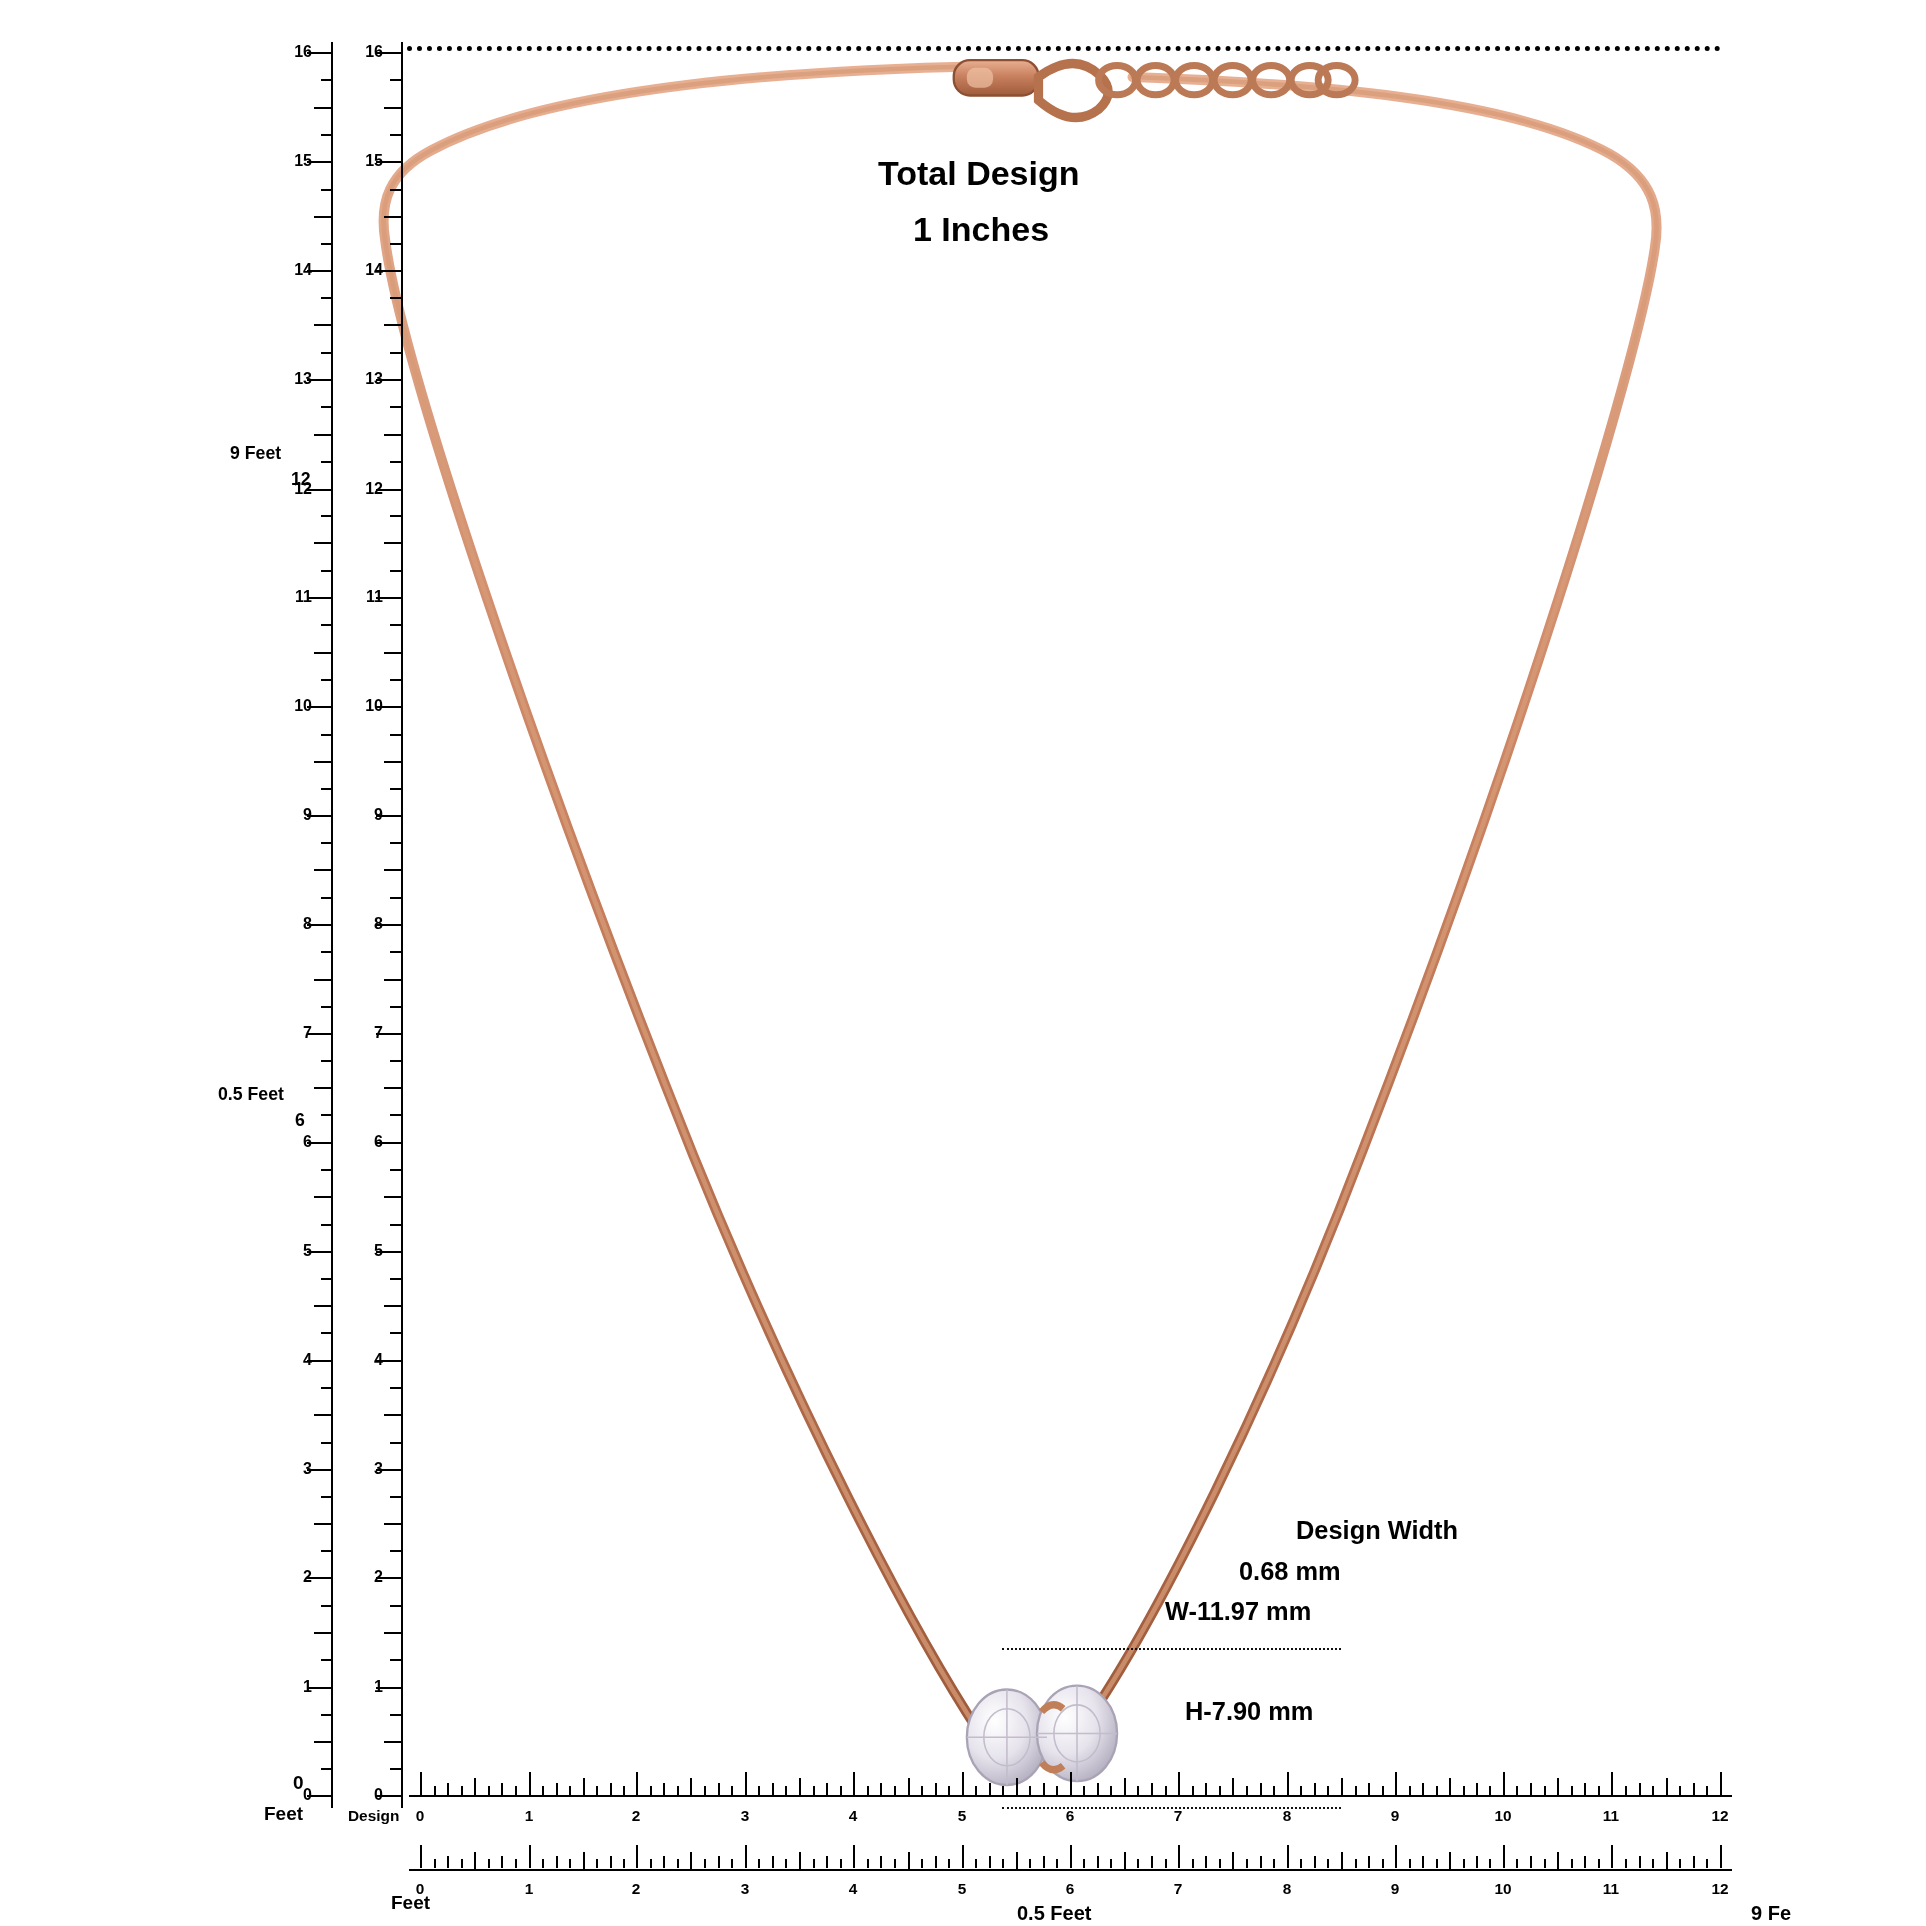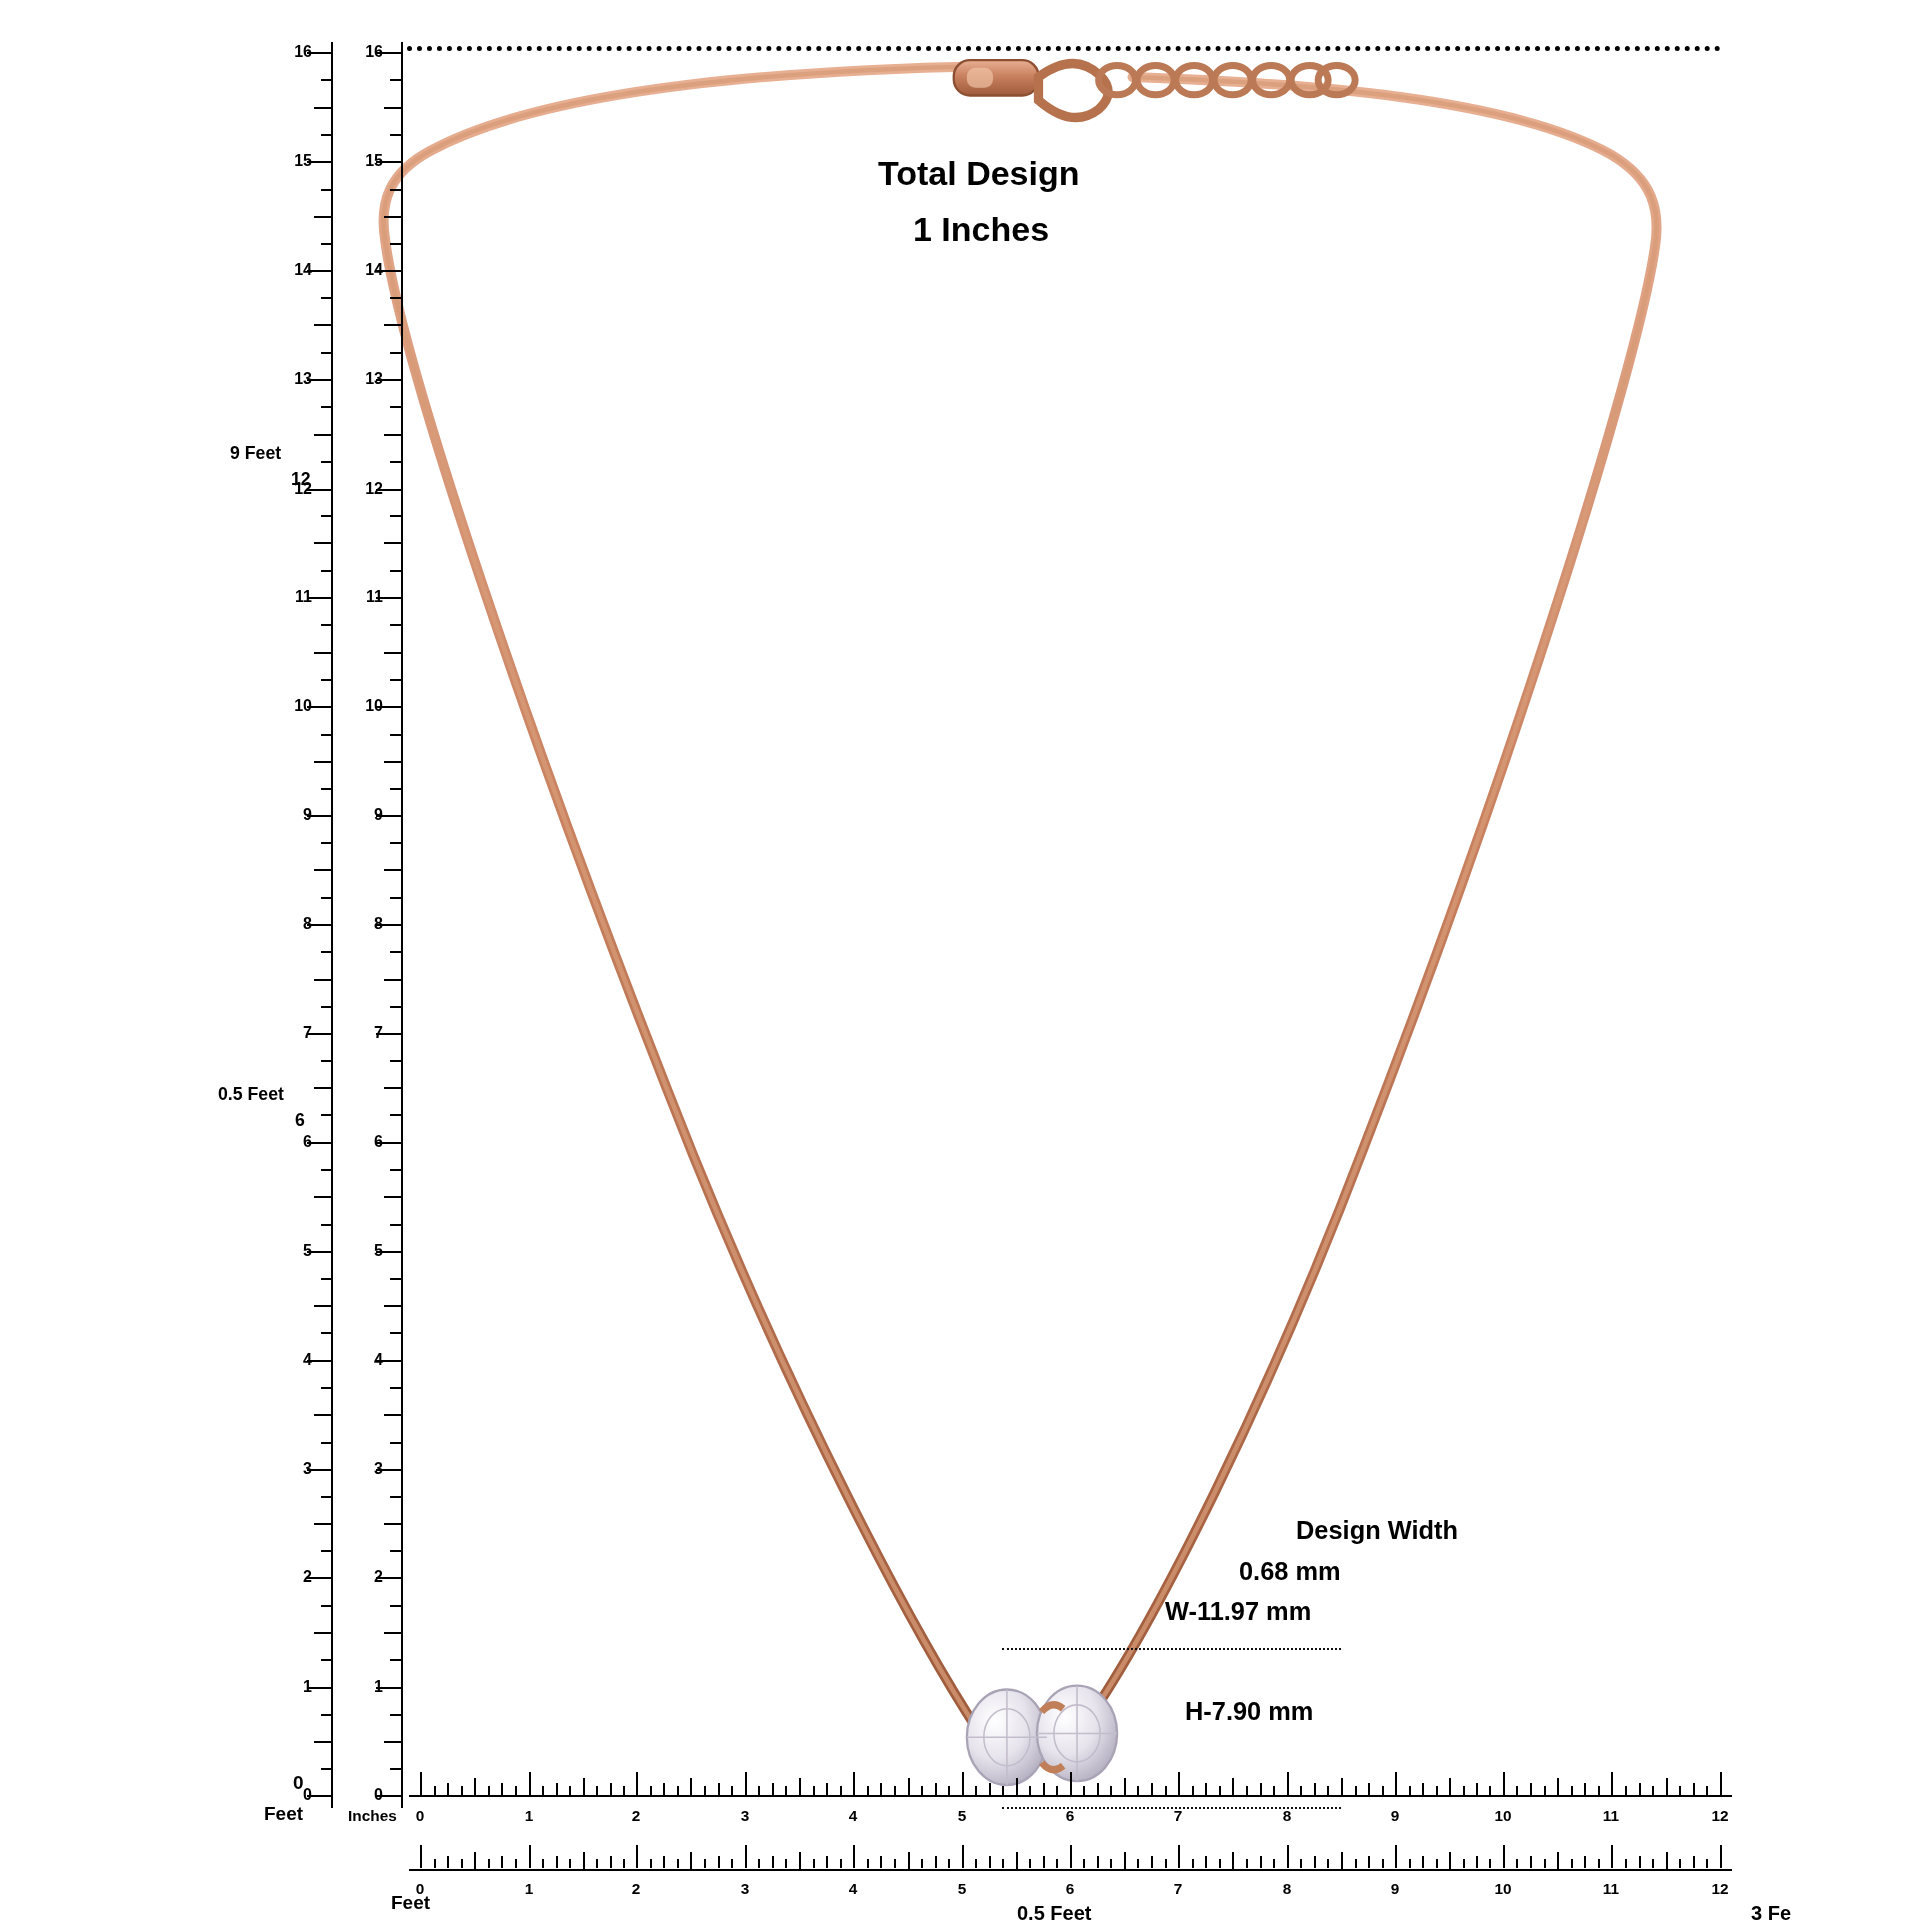--- a/index.html
+++ b/index.html
@@ -499,20 +499,20 @@
       <div class="hnum" style="left:1611px;top:1880px;">11</div>
       <div class="hnum" style="left:1720px;top:1880px;">12</div>
     </div>
 
   <div class="lbl" style="left:230px;top:443px;font-size:17.7px;">9 Feet</div>
   <div class="lbl" style="left:291px;top:469px;font-size:17.7px;">12</div>
   <div class="lbl" style="left:218px;top:1084px;font-size:17.7px;">0.5 Feet</div>
   <div class="lbl" style="left:295px;top:1110px;font-size:17.7px;">6</div>
   <div class="lbl" style="left:293px;top:1772px;font-size:19px;">0</div>
   <div class="lbl" style="left:264px;top:1803px;font-size:19px;">Feet</div>
-  <div class="lbl" style="left:348px;top:1807px;font-size:15.4px;">Inches</div>
+  <div class="lbl" style="left:348px;top:1807px;font-size:15.4px;">Design</div>
 
   <div class="lbl" style="left:391px;top:1892px;font-size:19px;">Feet</div>
   <div class="lbl" style="left:1017px;top:1902px;font-size:20px;">0.5 Feet</div>
-  <div class="lbl" style="left:1751px;top:1902px;font-size:20px;">3 Fe</div>
+  <div class="lbl" style="left:1751px;top:1902px;font-size:20px;">9 Fe</div>
 
 </div>
 
 
 </body></html>

